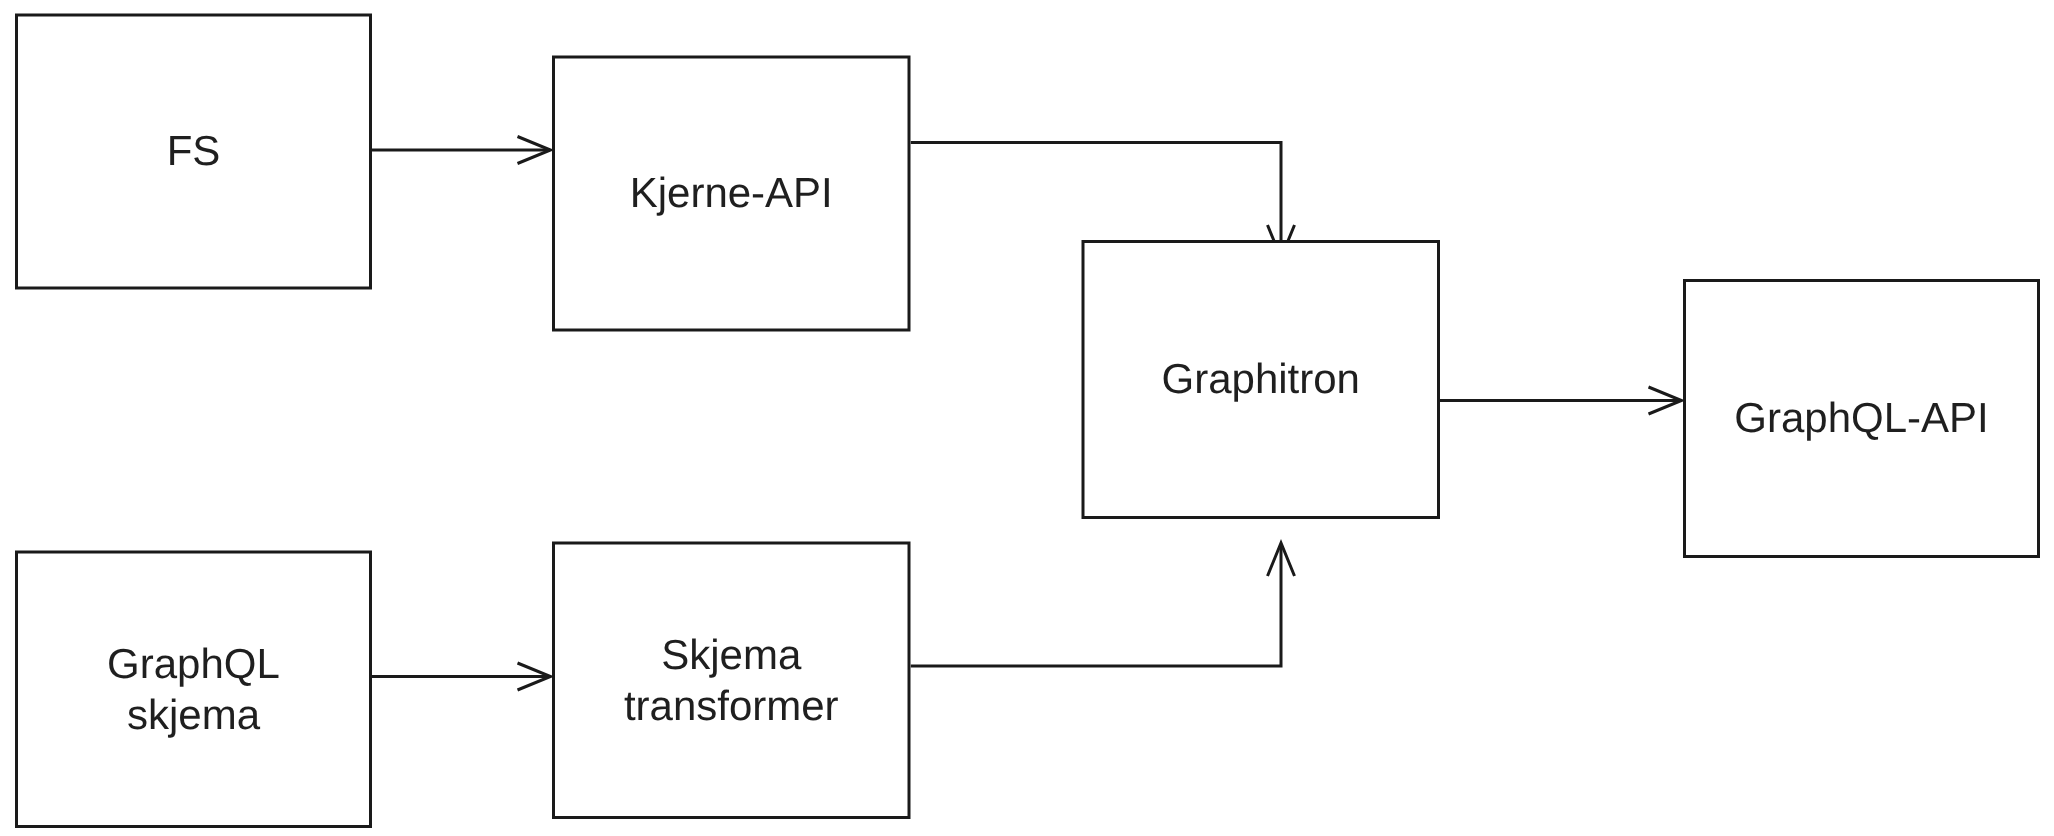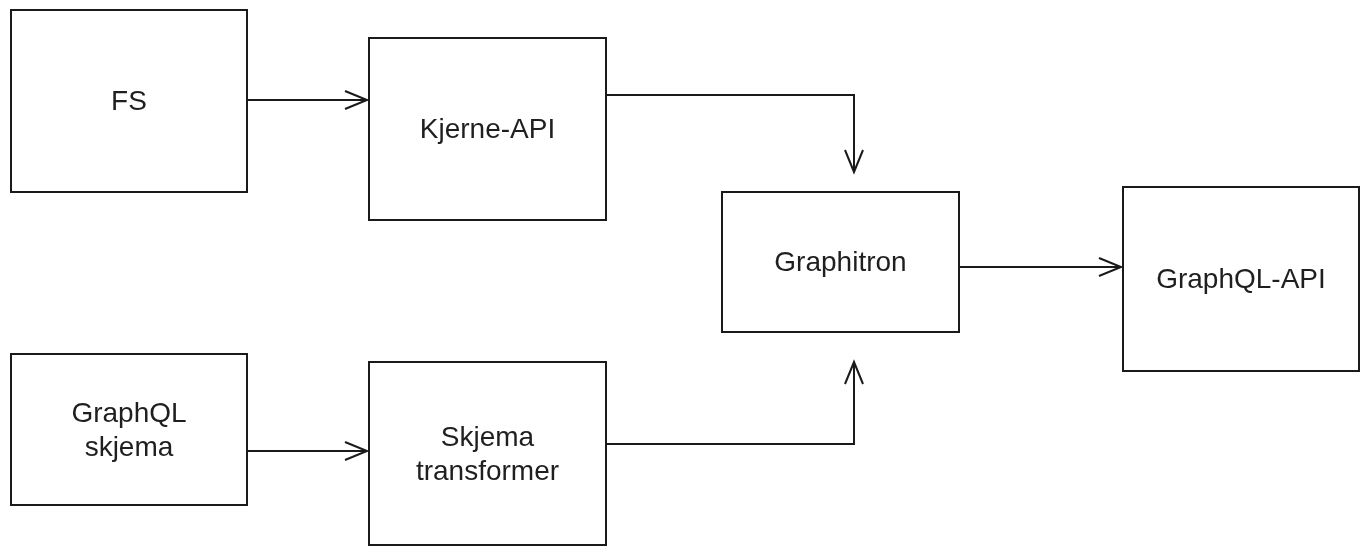--- a/index.html
+++ b/index.html
@@ -26,23 +26,23 @@
     text-align: center;
   }
   .node .label {
     font-size: 28px;
     line-height: 1.2;
     color: #1f1f1f;
     white-space: pre-line;
   }
   #node-fs                 { left: 10px;   top: 9px;   width: 238px; height: 184px; }
   #node-kjerne-api         { left: 368px;  top: 9px;   width: 239px; height: 184px; margin-top: 28px; }
-  #node-graphql-skjema     { left: 10px;   top: 353px; width: 238px; height: 153px; }
+  #node-graphql-skjema     { left: 10px;   top: 367px; width: 238px; height: 185px; }
   #node-skjema-transformer { left: 368px;  top: 361px; width: 239px; height: 185px; }
-  #node-graphitron         { left: 721px;  top: 191px; width: 239px; height: 142px; }
+  #node-graphitron         { left: 721px;  top: 160px; width: 239px; height: 186px; }
   #node-graphql-api        { left: 1122px; top: 186px; width: 238px; height: 186px; }
   svg.edges {
     position: absolute;
     left: 0;
     top: 0;
     pointer-events: none;
   }
   svg.edges path, svg.edges polyline {
     fill: none;
     stroke: #1a1a1a;

